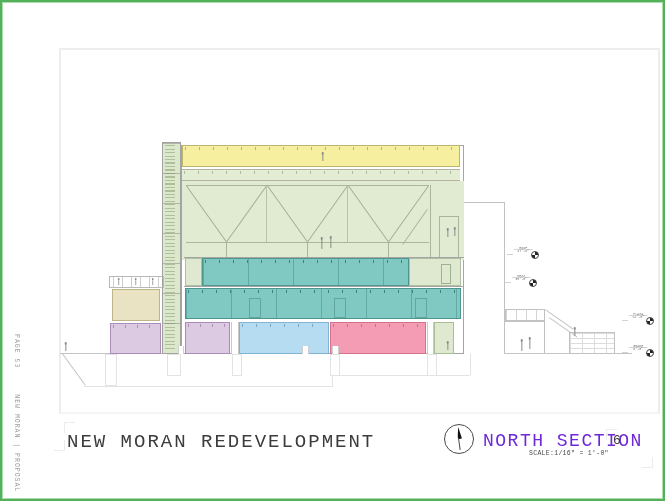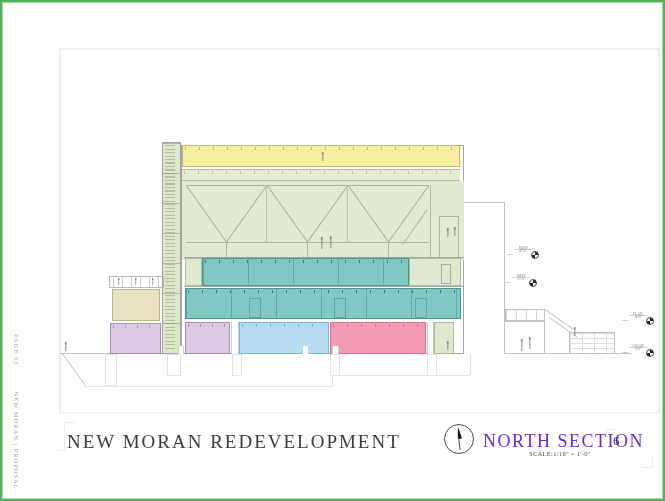--- a/index.html
+++ b/index.html
@@ -1,18 +1,18 @@
 <!DOCTYPE html>
 <html><head>
 <meta charset="utf-8">
 <style>
   html,body{margin:0;padding:0;background:#fff;}
   #page{position:relative;width:665px;height:501px;background:#ffffff;overflow:hidden;
         border:2px solid #55b05a;box-sizing:border-box;box-shadow:inset 0 0 0 1px #abdcab;
-        font-family:Liberation Serif, serif;}
+        font-family:Liberation Mono, monospace;}
   .abs{position:absolute;}
   
   #sheet{left:57px;top:46px;width:597px;height:362px;border:2px solid #ededed;border-bottom-color:#f4f4f4;}
   
   #sidebar-text{left:18px;top:332px;transform:rotate(90deg);transform-origin:0 0;white-space:nowrap;
       font-size:6.5px;letter-spacing:1px;color:#9c9c9c;}
   #sidebar-text .gap{display:inline-block;width:26px;}
   
   .hline{height:1px;background:#b9b9b9;}
   .vline{width:1px;background:#b9b9b9;}

